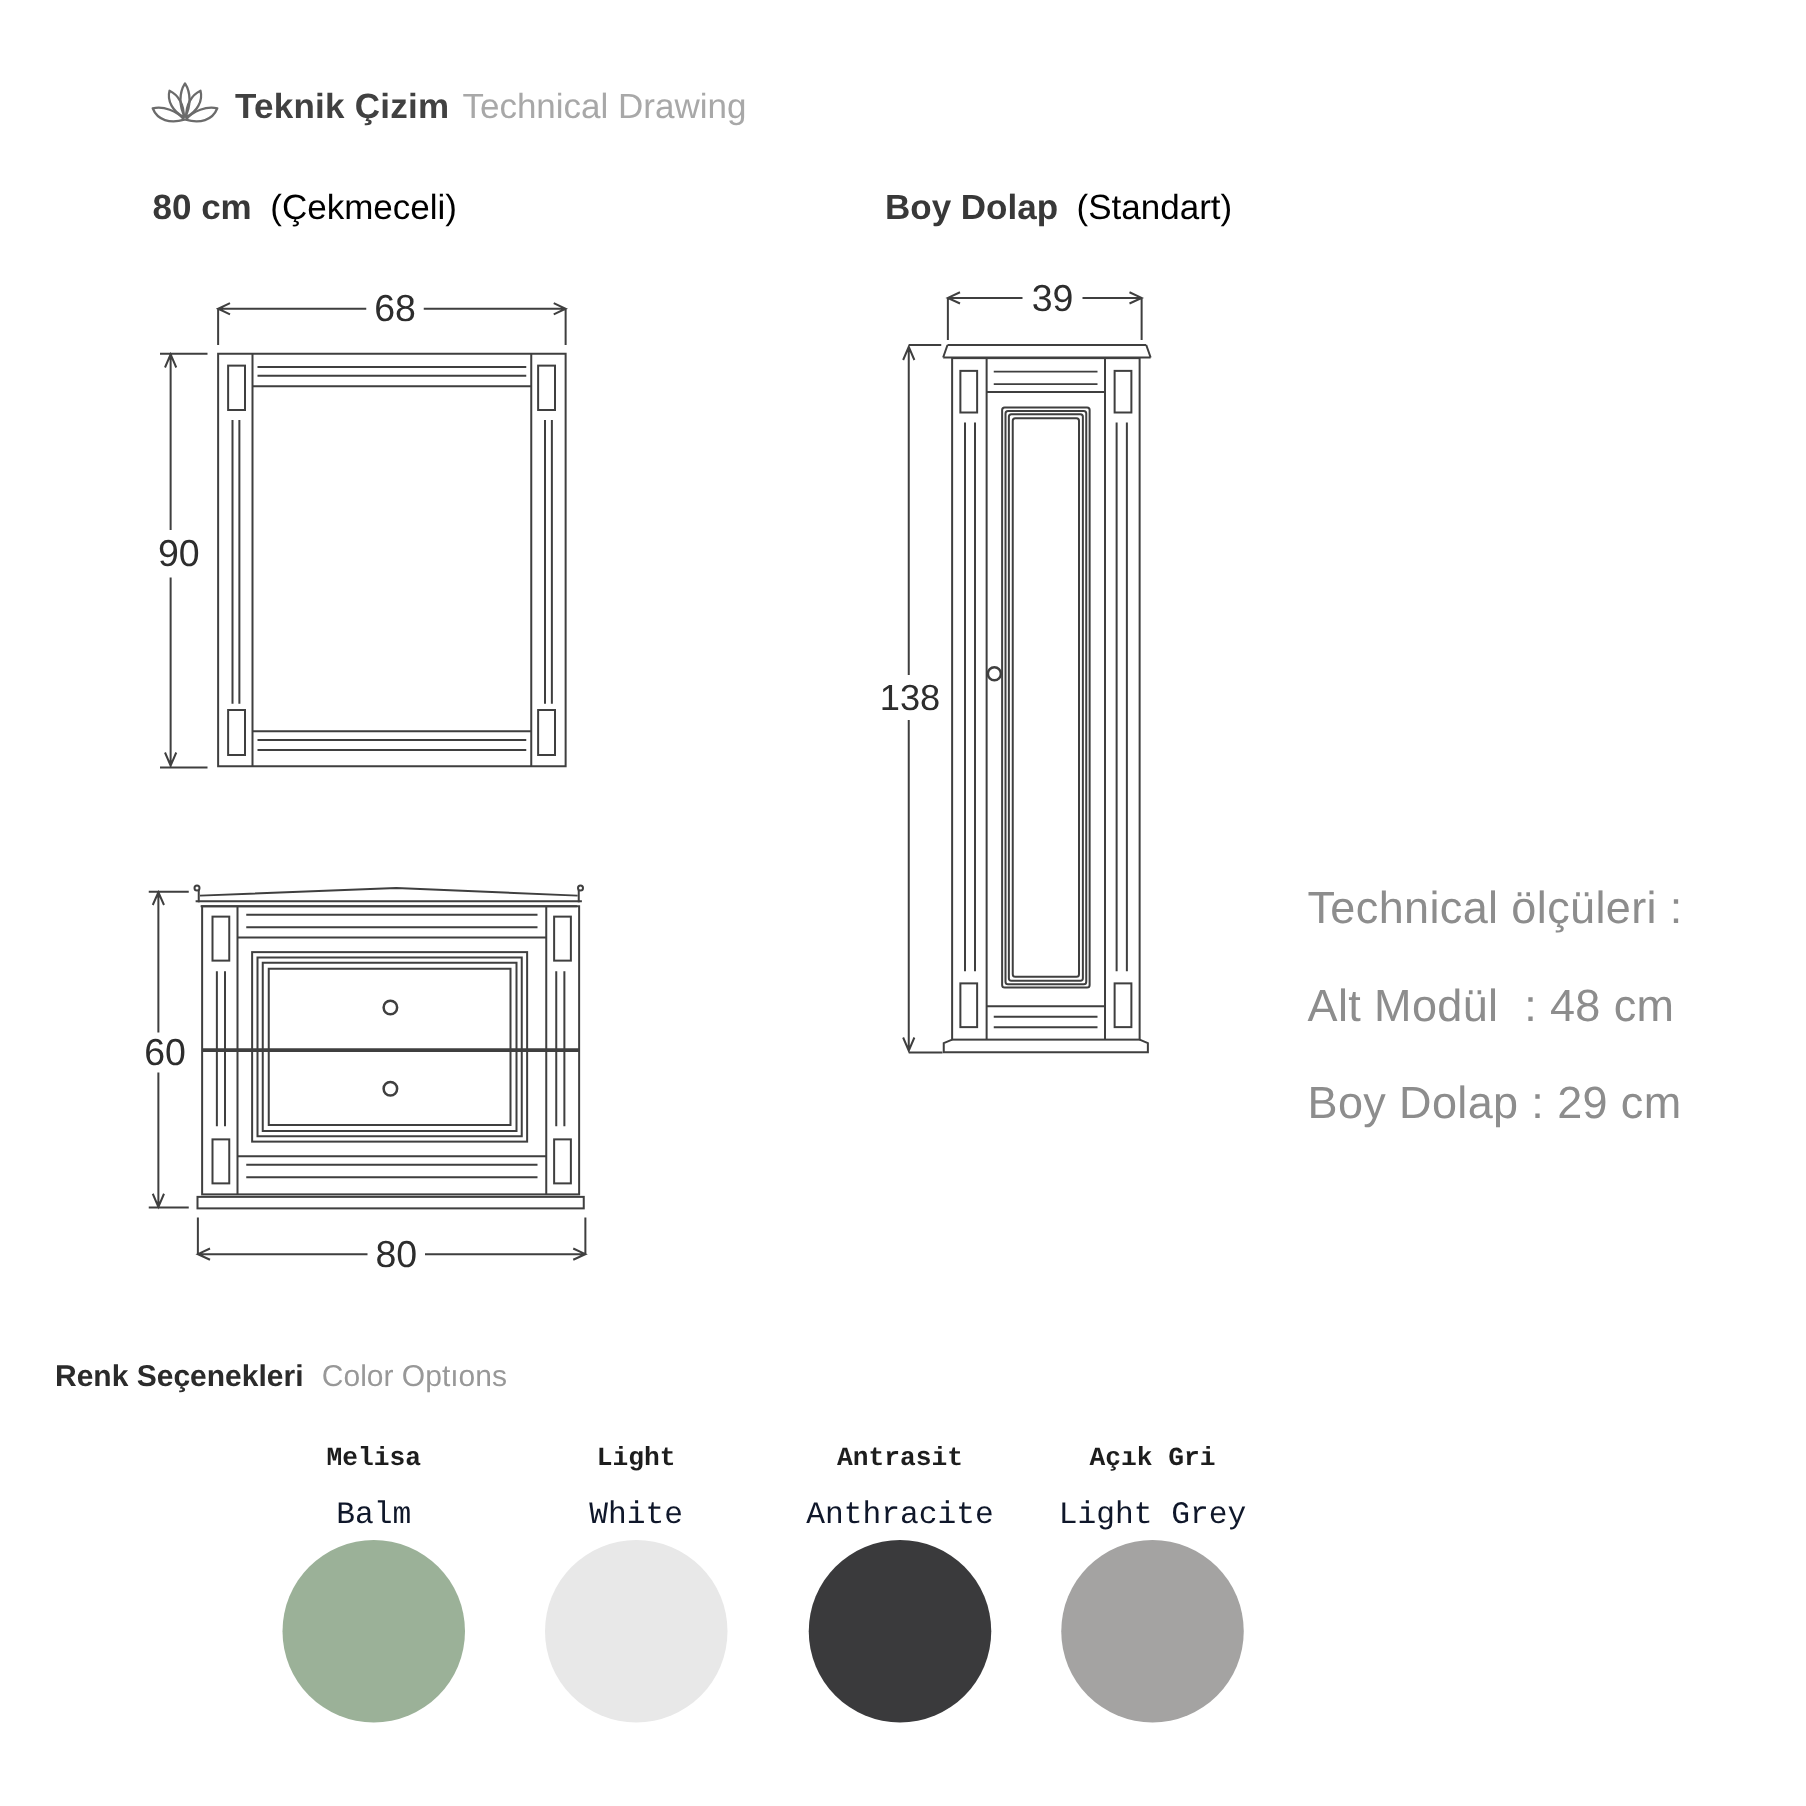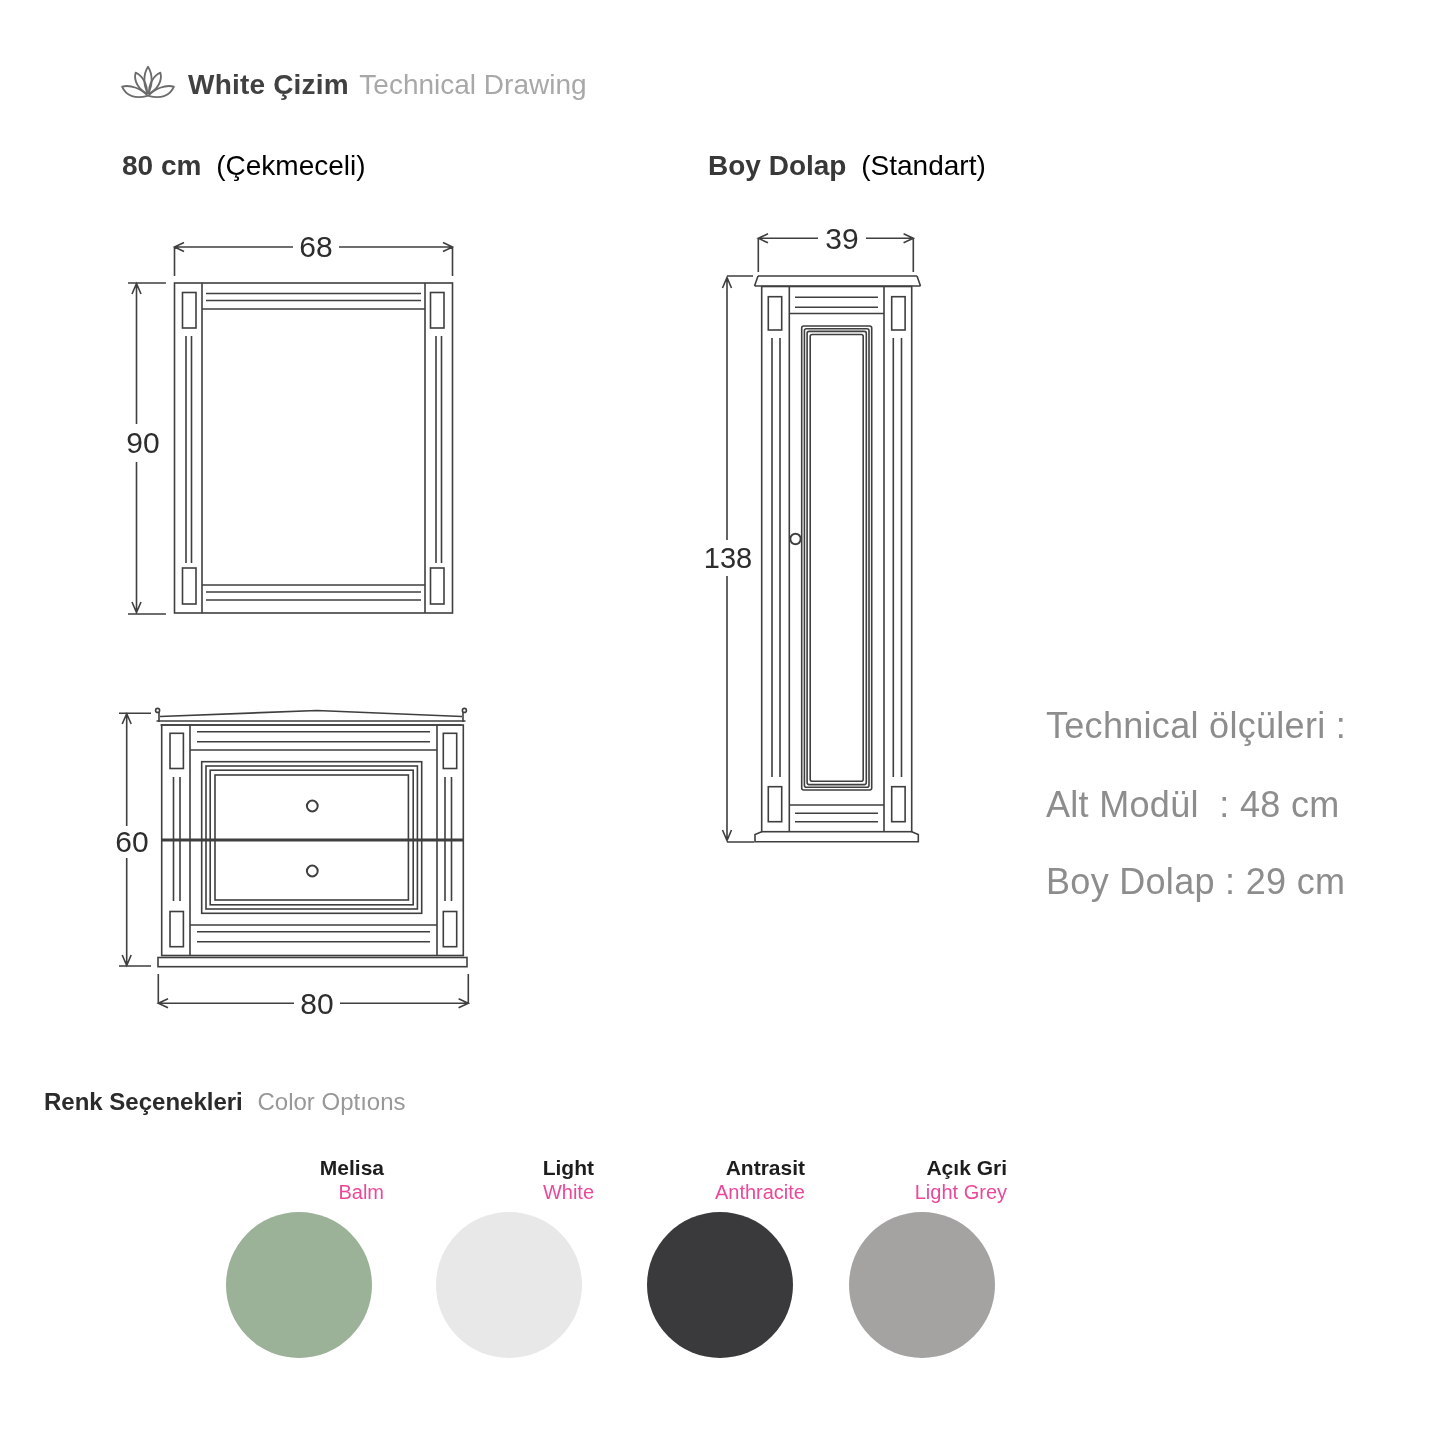--- a/index.html
+++ b/index.html
@@ -29,23 +29,23 @@
   .draw text.small { font-size:29px; }
 
   
   .depth { color:#8d8d8d; font-size:36px; white-space:pre; letter-spacing:.3px; }
 
   
   .renk { left:44px; top:1088px; font-size:24px; }
   .renk .b { font-weight:bold; color:#2b2b2b; }
   .renk .n { color:#989898; margin-left:8px; }
 
-  .swatch { top:1156px; width:170px; text-align:right; }
+  .swatch { top:1156px; width:170px; text-align:center;font-family:Liberation Mono, monospace; }
   .swatch .nm  { font-size:21px; font-weight:bold; color:#1d1d1d; line-height:24px; }
-  .swatch .sub { font-size:20px; color:#ec4899; line-height:24px; margin-top:0; }
+  .swatch .sub { font-size:25px; color:#0f172a; line-height:24px; margin-top:20px; }
   .swatch .circ{ width:146px; height:146px; border-radius:50%; margin:8px auto 0 auto; }
 </style>
 </head>
 <body>
 
 <div class="canvas">
 
   <svg class="drawings" width="1445" height="1445" viewBox="0 0 1445 1445">
 
     <g class="draw">
@@ -140,21 +140,21 @@
 
   <div class="abs hdr">
     <svg width="56" height="42" viewBox="0 0 52 38" style="stroke:#6b6b6b;fill:none;stroke-width:1.7;stroke-linejoin:round;">
       <path d="M25.5 29 C15 32 5.5 29.5 2 20.5 C10 18.5 20 22.5 25.5 29 Z"></path>
       <path d="M26.5 29 C37 32 46.5 29.5 50 20.5 C42 18.5 32 22.5 26.5 29 Z"></path>
       <path d="M25 27 C17 23 12.5 15 14.5 7.5 C21 10.5 25.5 18 25 27 Z"></path>
       <path d="M27 27 C35 23 39.5 15 37.5 7.5 C31 10.5 26.5 18 27 27 Z"></path>
       <path d="M26 2 C30.5 9 30.5 19 26 27 C21.5 19 21.5 9 26 2 Z"></path>
     </svg>
     <span>
-      <span class="t-tr">White Çizim</span>
+      <span class="t-tr">Teknik Çizim</span>
       <span class="t-en">Technical Drawing</span>
     </span>
   </div>
 
   <div class="abs seclabel" style="left:122px;">
     <span class="b">80 cm</span>
     <span class="n">(Çekmeceli)</span>
   </div>
   <div class="abs seclabel" style="left:708px;">
     <span class="b">Boy Dolap</span>

